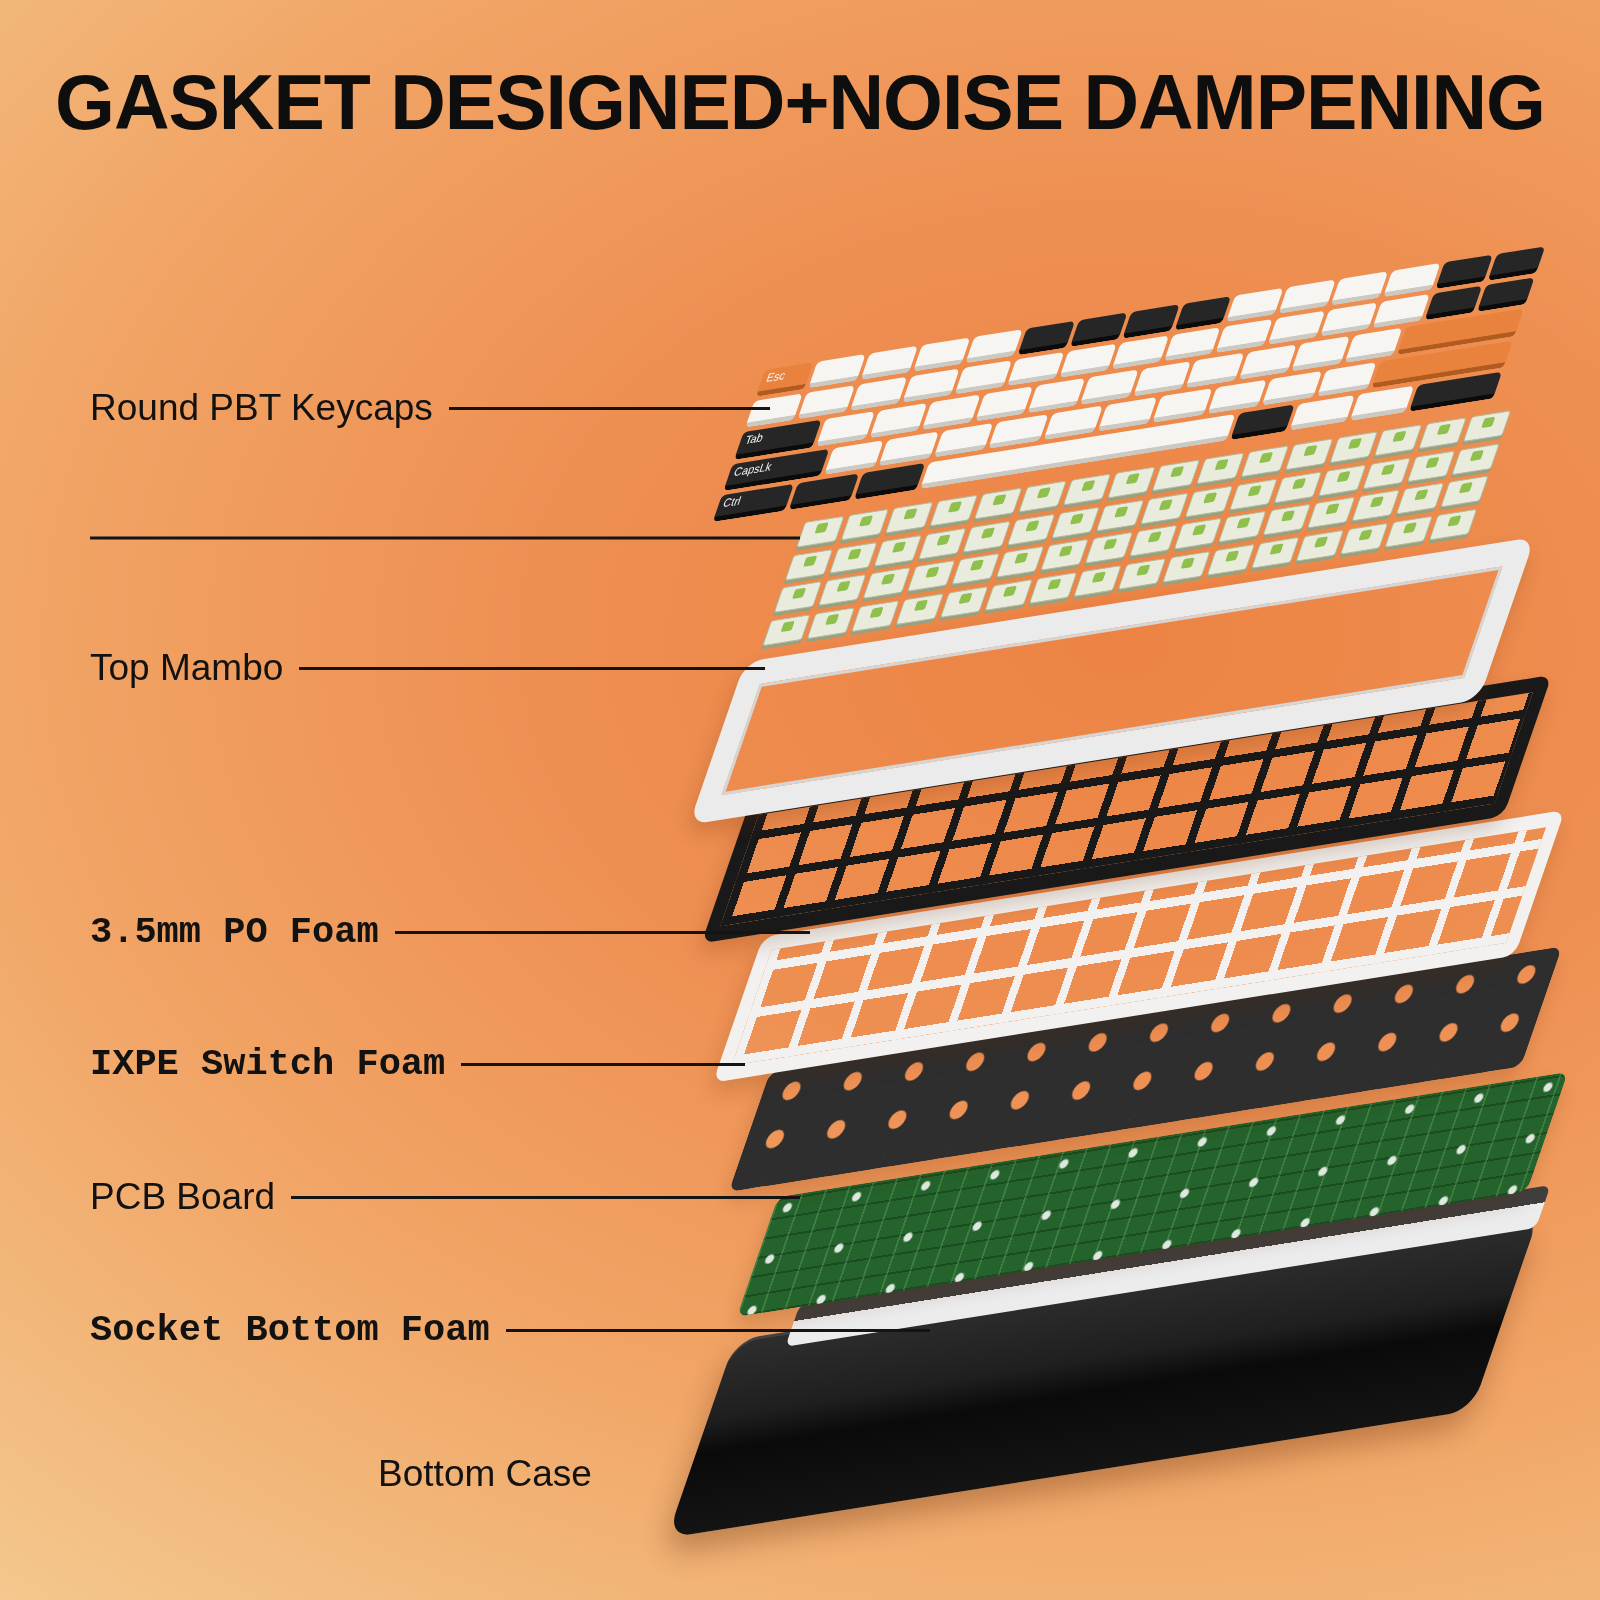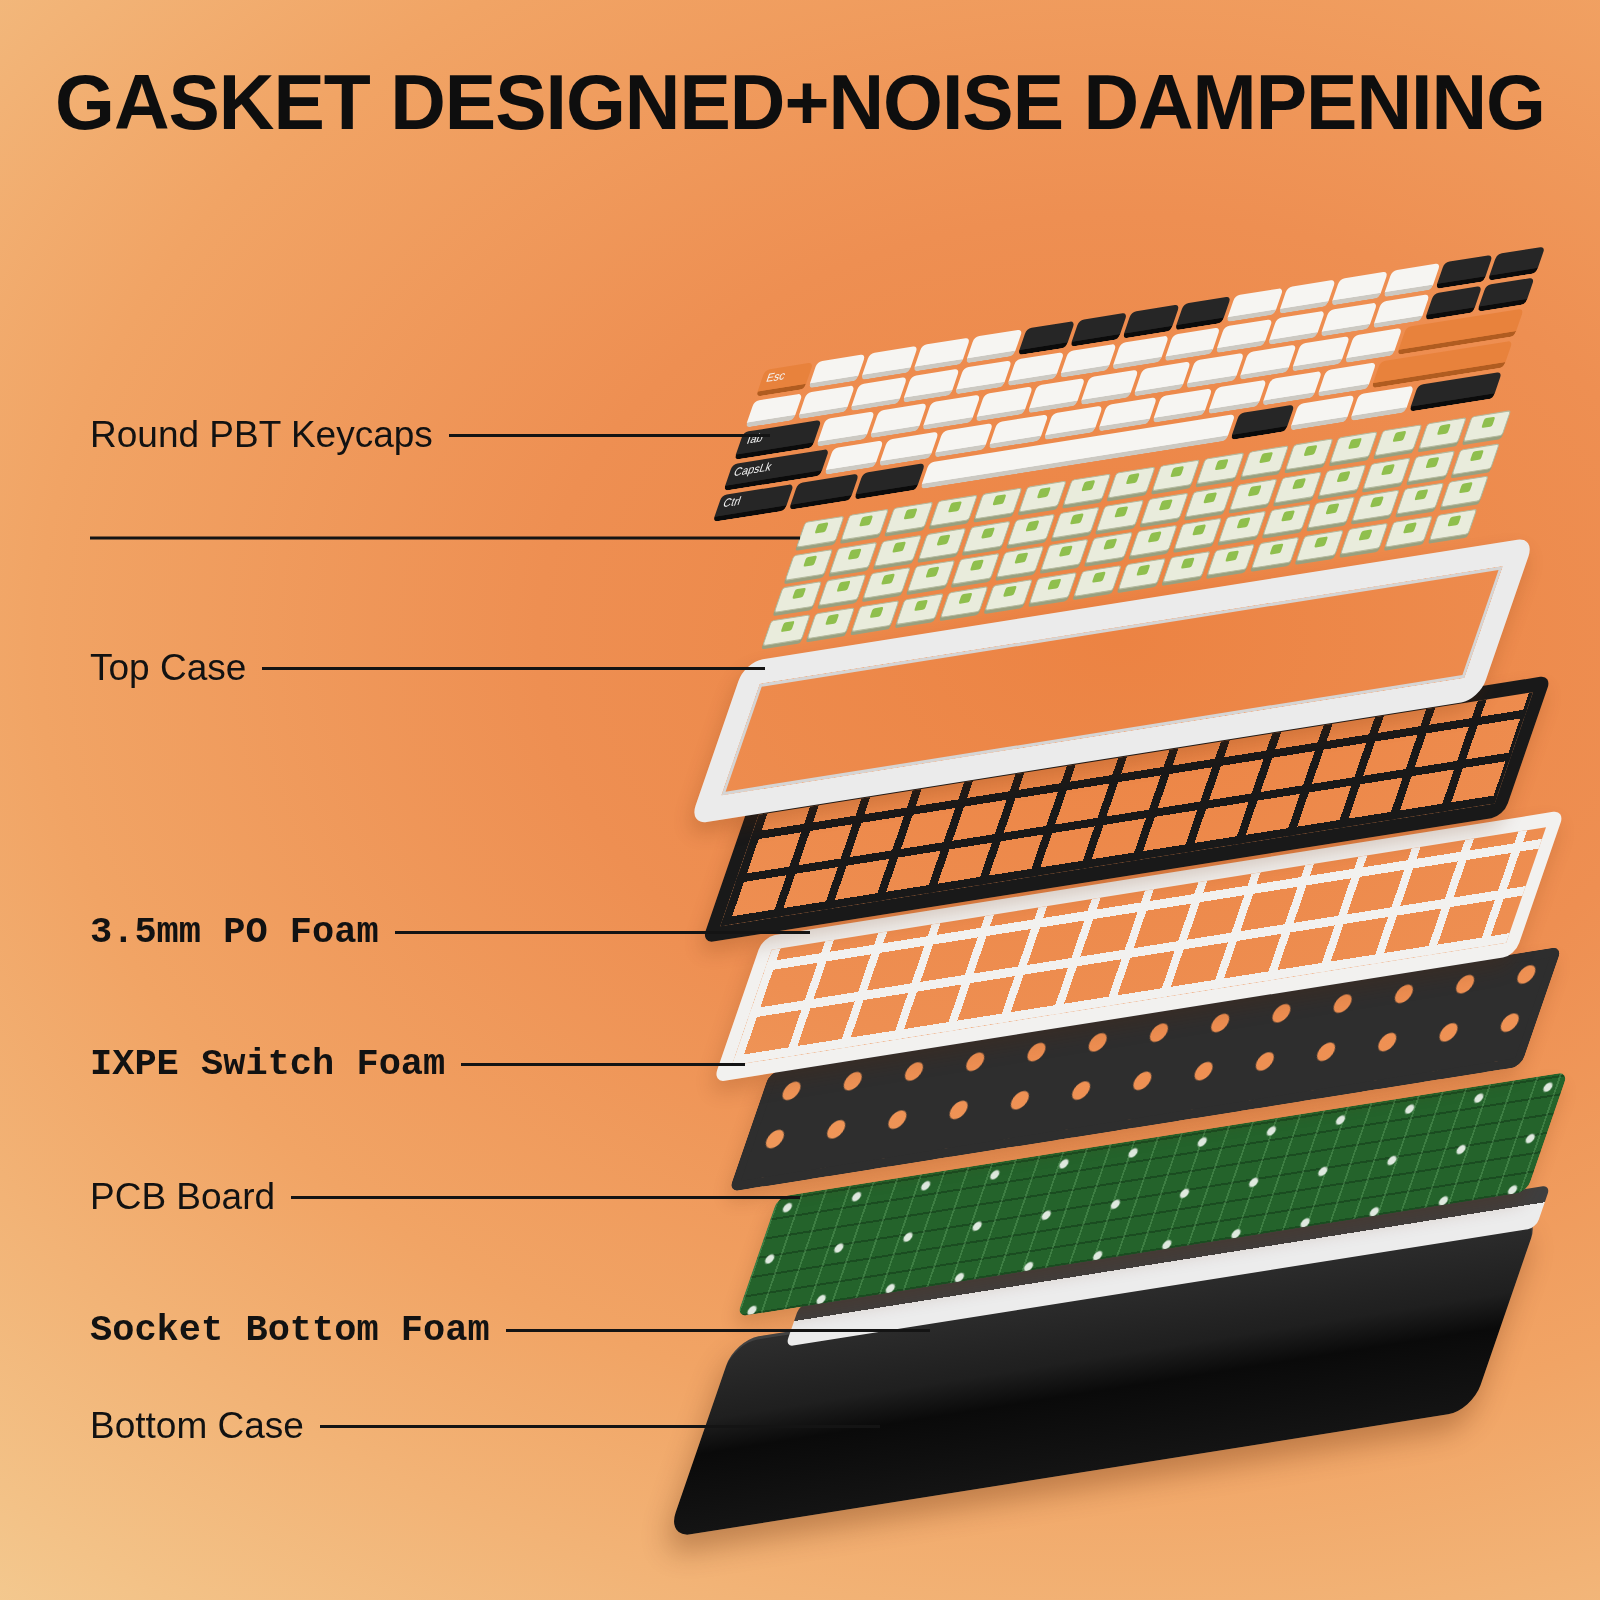--- a/index.html
+++ b/index.html
@@ -382,45 +382,45 @@
       </div>
     <div class="layer" id="topcase"></div>
     <div class="layer" id="posboard"></div>
     <div class="layer" id="pofoam"></div>
     <div class="layer" id="ixpe"></div>
     <div class="layer" id="pcb"></div>
     <div class="layer" id="socketfoam"></div>
     <div class="layer" id="bottomcase"></div>
   </div>
 
-  <div class="callout" style="top:408px;  width:680px;margin-top:27px;">
+  <div class="callout" style="top:408px;  width:680px;">
     <span class="lbl">Round PBT Keycaps</span>
     <span class="line"></span>
   </div>
   <div class="callout" style="top:538px;  width:710px;">
     <span class="line"></span>
   </div>
   <div class="callout" style="top:668px;  width:675px;">
-    <span class="lbl">Top Case</span>
+    <span class="lbl">Top Mambo</span>
     <span class="line"></span>
   </div>
   <div class="callout bold" style="top:932px;  width:720px;">
     <span class="lbl">3.5mm PO Foam</span>
     <span class="line"></span>
   </div>
   <div class="callout bold" style="top:1064px; width:655px;">
     <span class="lbl">IXPE Switch Foam</span>
     <span class="line"></span>
   </div>
   <div class="callout" style="top:1197px; width:710px;">
     <span class="lbl">PCB Board</span>
     <span class="line"></span>
   </div>
   <div class="callout bold" style="top:1330px; width:840px;">
     <span class="lbl">Socket Bottom Foam</span>
     <span class="line"></span>
   </div>
-  <div class="callout" style="top:1426px; width:790px;">
+  <div class="callout" style="top:1483px; width:790px;flex-direction:column;">
     <span class="lbl">Bottom Case</span>
     <span class="line"></span>
   </div>
 
 </div>
 
 </body></html>

